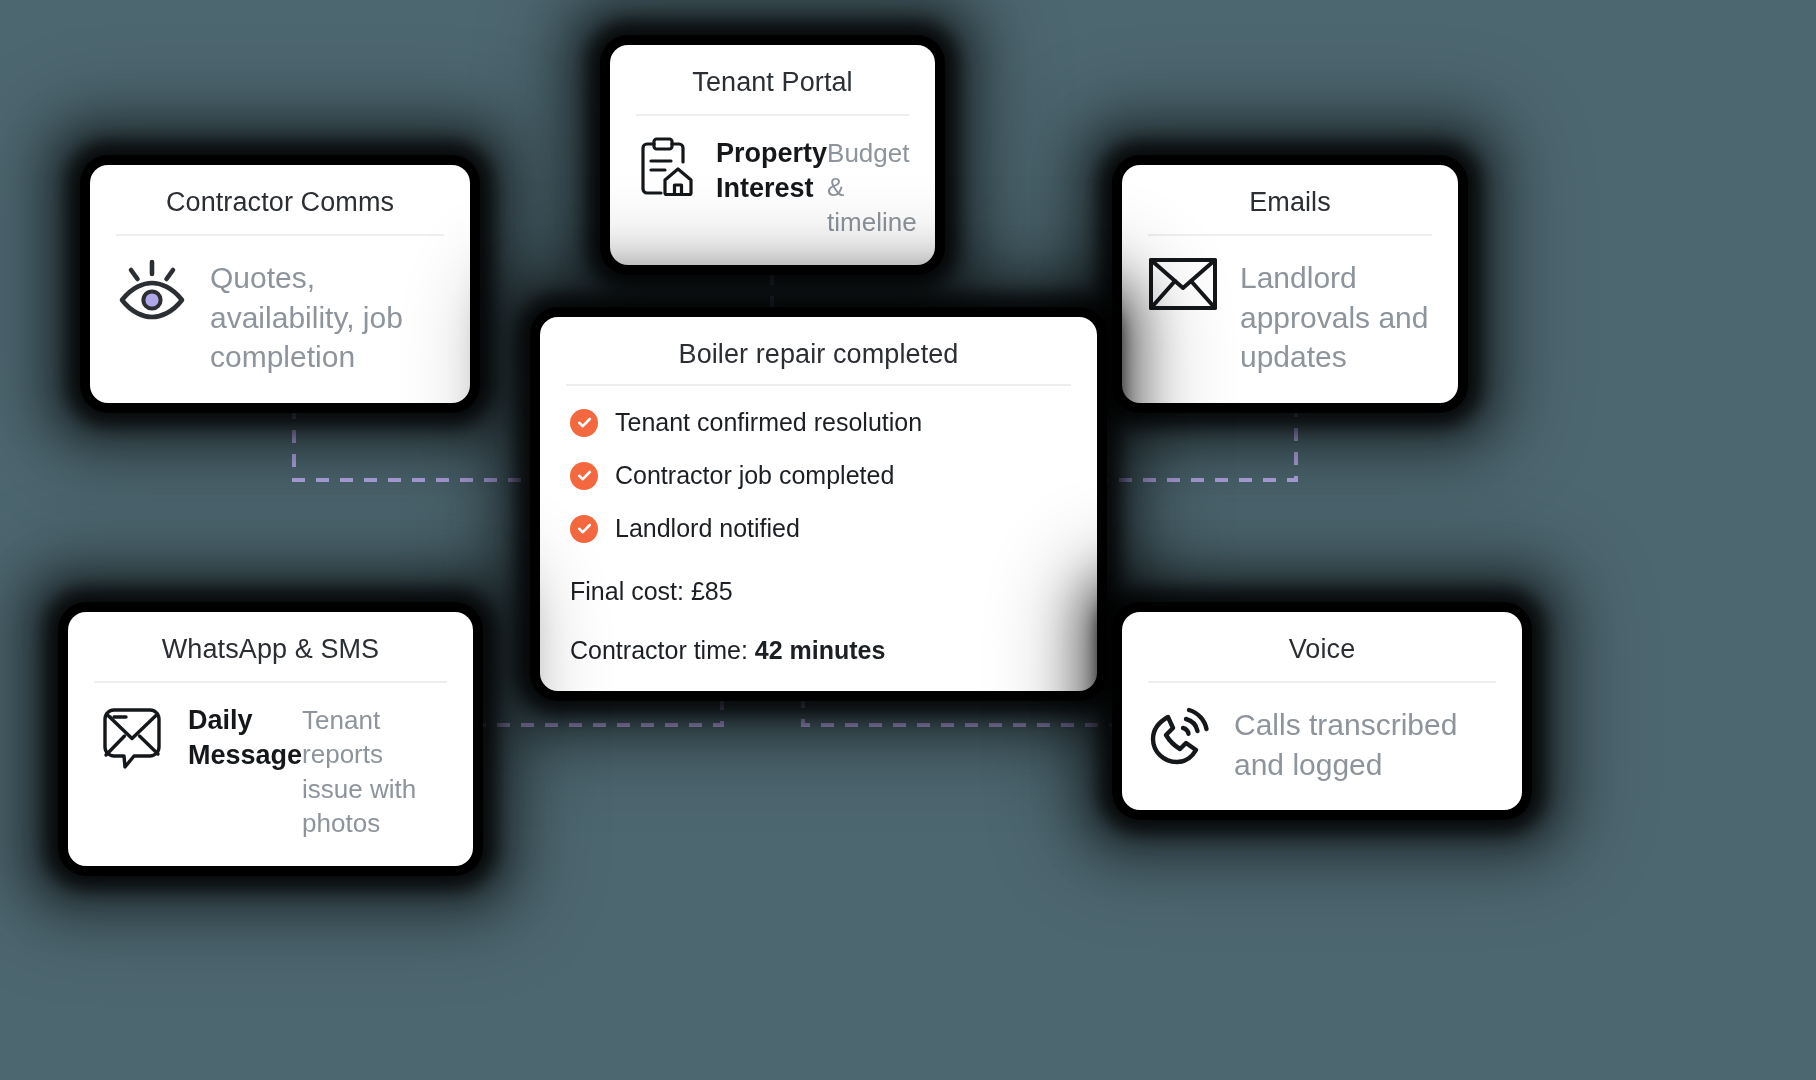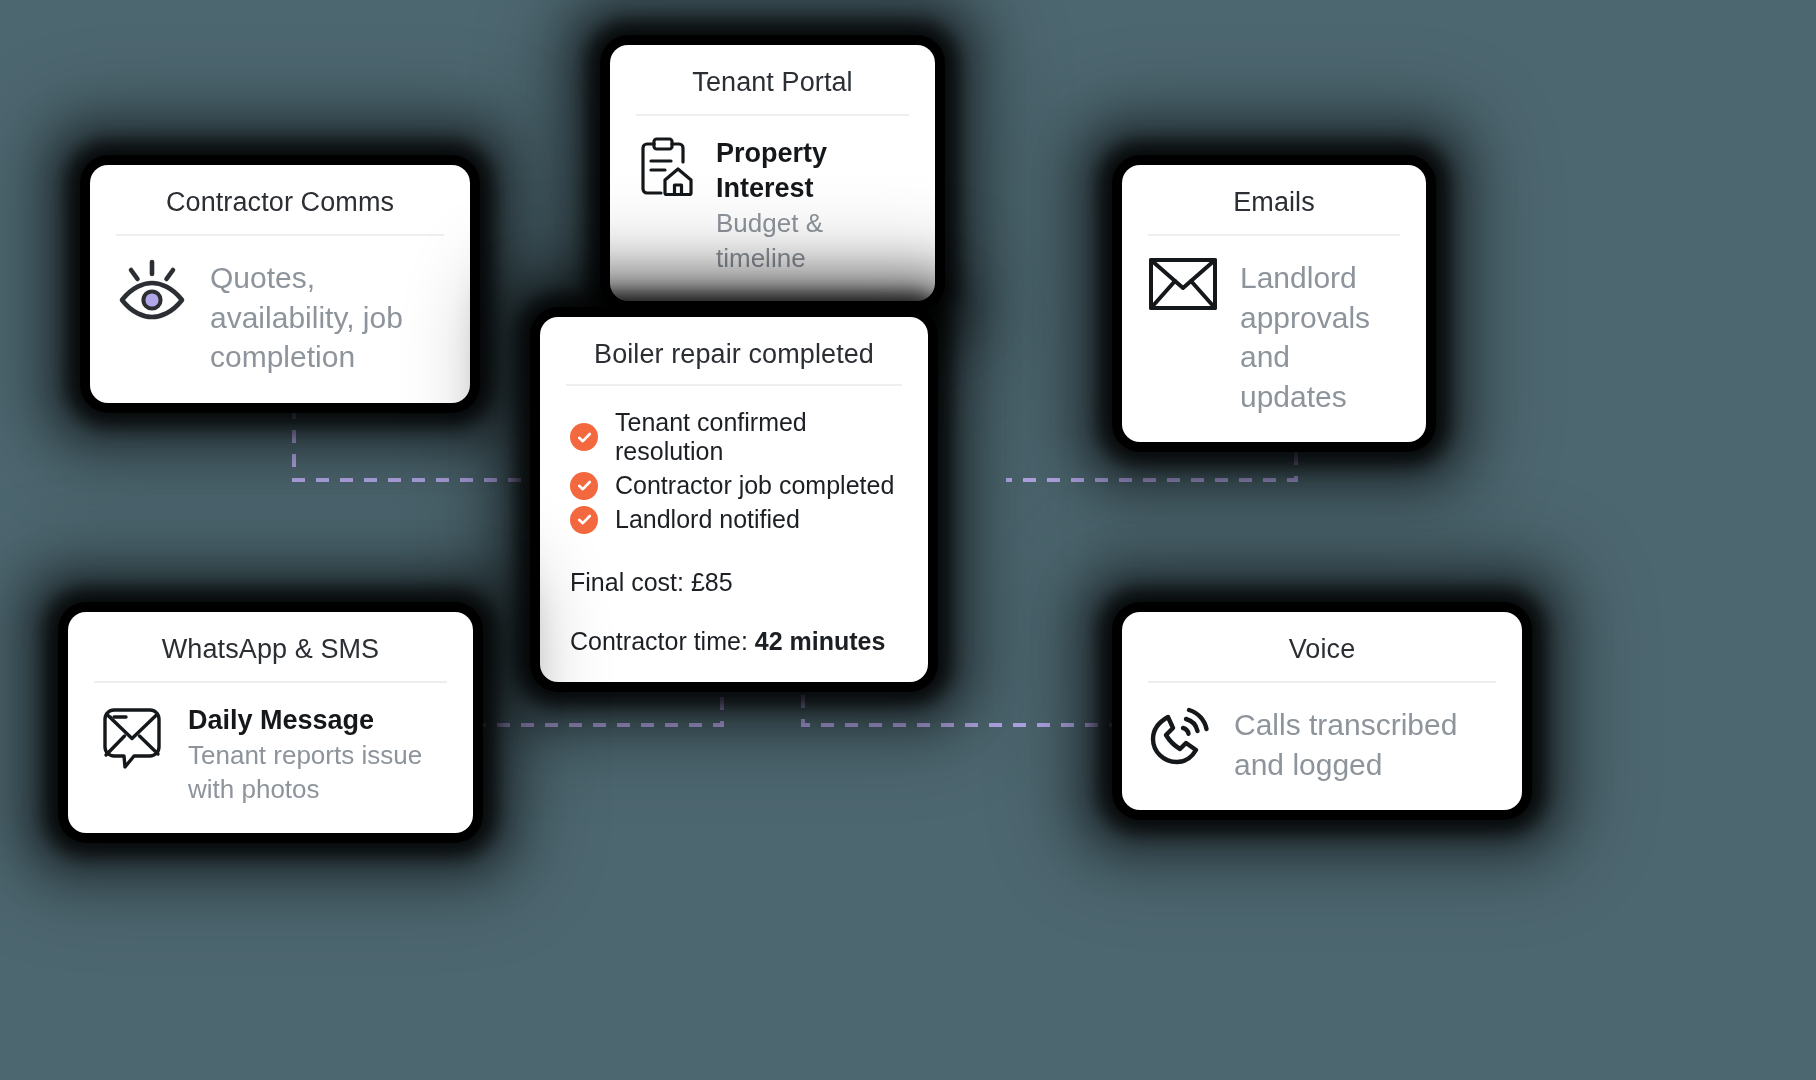--- a/index.html
+++ b/index.html
@@ -64,21 +64,21 @@
     display: flex;
     align-items: flex-start;
     gap: 22px;
   }
   .icon-wrap {
     flex: 0 0 auto;
     display: flex;
     align-items: center;
     justify-content: center;
   }
-  .txt-col { display: flex; flex-direction: column; justify-content: center; }
+  .txt-col { display: flex; justify-content: center; }
   .headline {
     font-size: 27px;
     font-weight: 700;
     color: #15181b;
     line-height: 1.3;
   }
   .subline {
     font-size: 26px;
     color: #8d949b;
     line-height: 1.32;
@@ -86,29 +86,29 @@
   .subline-only {
     font-size: 30px;
     color: #8d949b;
     line-height: 1.32;
     padding-top: 2px;
   }
 
   
   #card-tenant-portal { left: 610px; top: 45px;  width: 325px; }
   #card-contractor    { left: 90px;  top: 165px; width: 380px; }
-  #card-emails        { left: 1122px; top: 165px; width: 304px; }
-  #card-center        { left: 540px; top: 317px; width: 388px; }
+  #card-emails        { left: 1122px; top: 165px; width: 336px; }
+  #card-center        { left: 540px; top: 317px; width: 557px; }
   #card-whatsapp      { left: 68px;  top: 612px; width: 405px; }
   #card-voice         { left: 1122px; top: 612px; width: 400px; }
 
   
   #card-center .card-title { font-size: 27px; padding-bottom: 14px; }
   #card-center .divider { margin-bottom: 22px; }
-  .check-list { display: flex; flex-direction: column; gap: 5px; padding-left: 4px; }
+  .check-list { display: flex; flex-direction: column; gap: 24px; padding-left: 4px; }
   .check-item { display: flex; align-items: center; gap: 17px; }
   .check-badge {
     width: 28px; height: 28px;
     border-radius: 50%;
     background: #f4683f;
     display: flex; align-items: center; justify-content: center;
     flex: 0 0 auto;
   }
   .check-label { font-size: 25px; color: #1c2024; }
   .metrics { margin-top: 34px; display: flex; flex-direction: column; gap: 30px; padding-left: 4px; }

